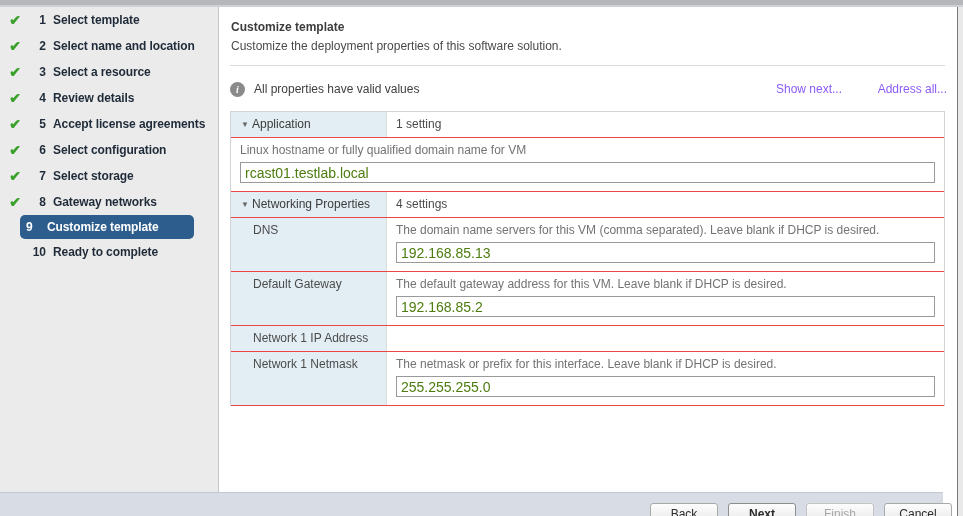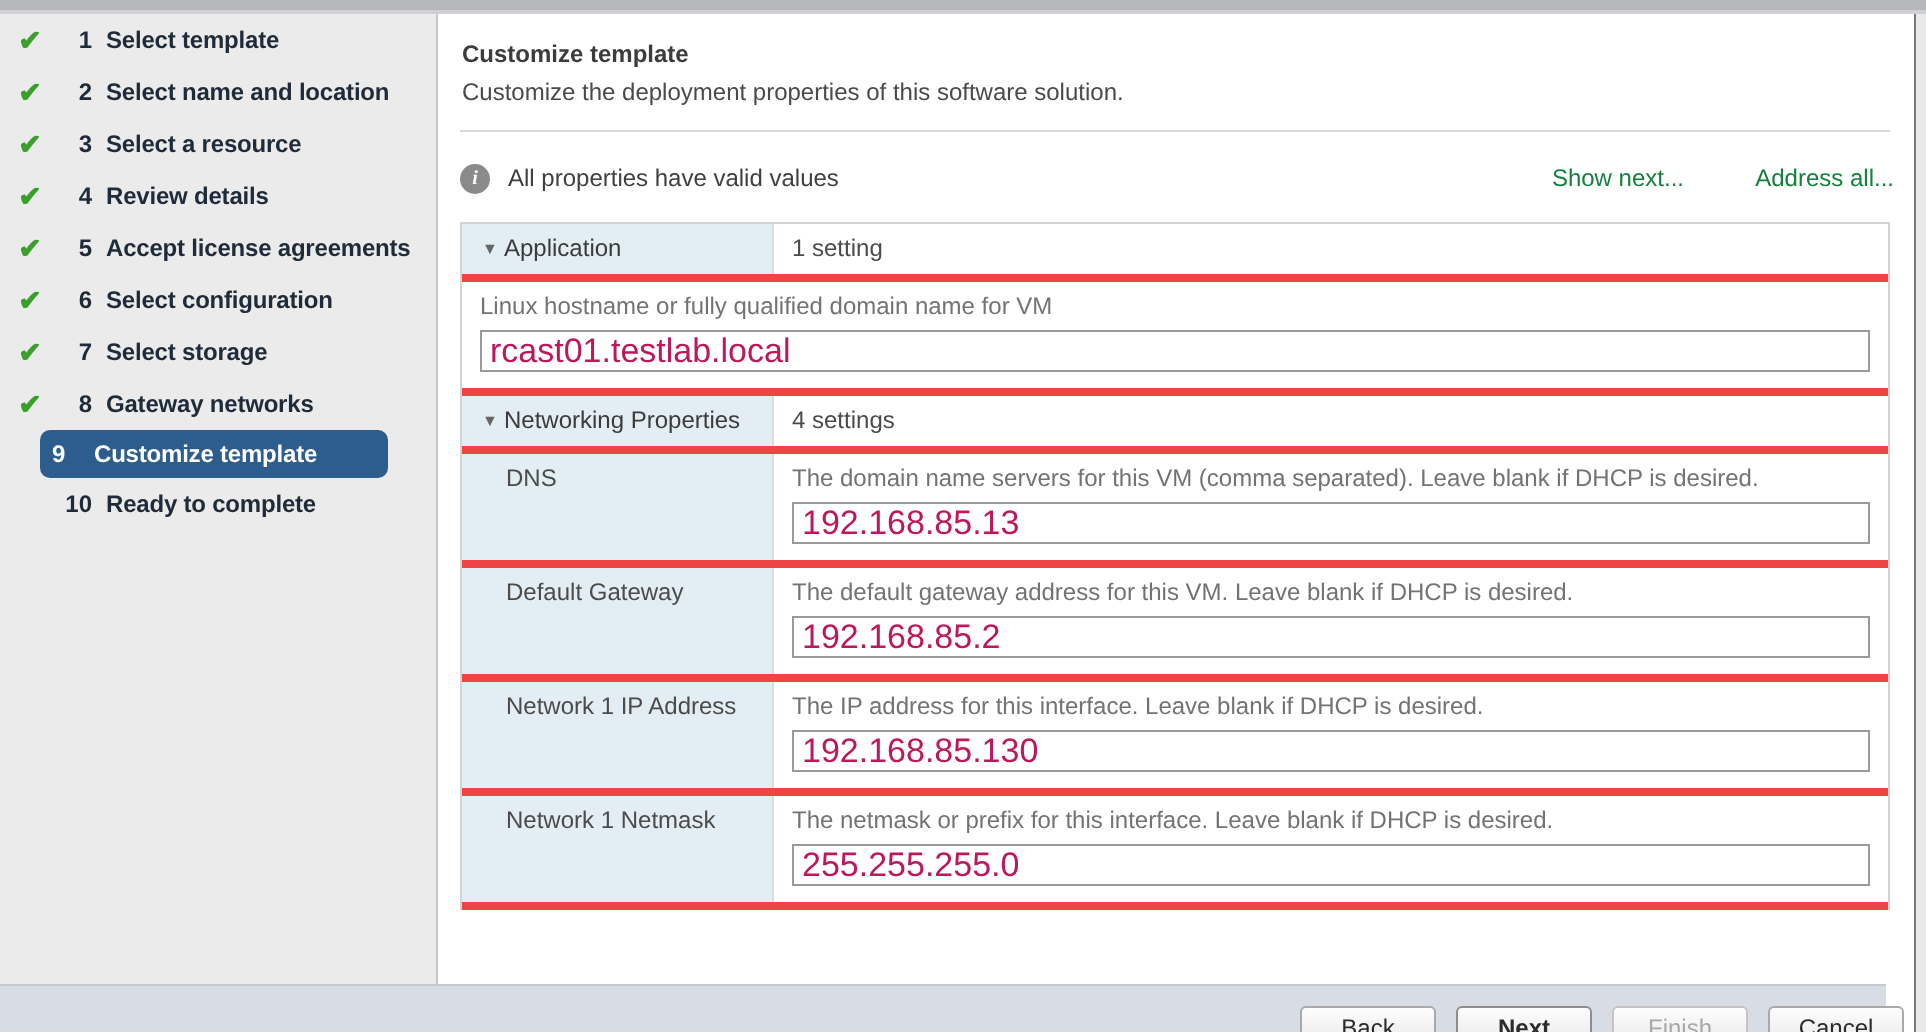--- a/index.html
+++ b/index.html
@@ -162,41 +162,41 @@
   .info-text {
     position: absolute;
     left: 24px; top: 3px;
     font-size: 12px;
     color: #404040;
   }
   .link {
     position: absolute;
     top: 3px;
     font-size: 12px;
-    color: #15803d;
+    color: #8b5cf6;
     cursor: pointer;
     white-space: nowrap;
   }
   .link.show-next { right: 105px; }
   .link.collapse-all { right: 0px; }
 
   
   .prop-table {
     position: absolute;
     left: 10px;
     top: 104px;
     width: 715px;
     border: 1px solid #d3d3d3;
     border-bottom: none;
     box-sizing: border-box;
     background: #ffffff;
   }
   .row {
     display: flex;
-    border-bottom: 4px solid #ef4444;
+    border-bottom: 1px solid #ef4444;
     box-sizing: border-box;
   }
   .row.group {
     background: #ffffff;
   }
   .cell-label {
     width: 156px;
     min-width: 156px;
     box-sizing: border-box;
     background: #e3eef4;
@@ -237,22 +237,22 @@
     margin-bottom: 5px;
     white-space: nowrap;
   }
   input.field {
     display: block;
     width: 100%;
     box-sizing: border-box;
     height: 21px;
     padding: 2px 4px;
     font-family: "Liberation Sans", sans-serif;
-    font-size: 17px;
-    color: #be185d;
+    font-size: 14px;
+    color: #4d7c0f;
     border: 1px solid #9a9a9a;
     background: #ffffff;
     outline: none;
     border-radius: 0;
   }
 
   
   #footer {
     position: absolute;
     left: 0;
@@ -346,24 +346,20 @@
         </div>
         <div class="row">
           <div class="cell-label">Default Gateway</div>
           <div class="cell-value">
             <span class="desc">The default gateway address for this VM. Leave blank if DHCP is desired.</span>
             <input class="field" type="text" value="192.168.85.2" style="">
           </div>
         </div>
         <div class="row">
           <div class="cell-label">Network 1 IP Address</div>
-          <div class="cell-value">
-            <span class="desc">The IP address for this interface. Leave blank if DHCP is desired.</span>
-            <input class="field" type="text" value="192.168.85.130" style="">
-          </div>
         </div>
         <div class="row">
           <div class="cell-label">Network 1 Netmask</div>
           <div class="cell-value">
             <span class="desc">The netmask or prefix for this interface. Leave blank if DHCP is desired.</span>
             <input class="field" type="text" value="255.255.255.0" style="">
           </div>
         </div>
       </div>
 

